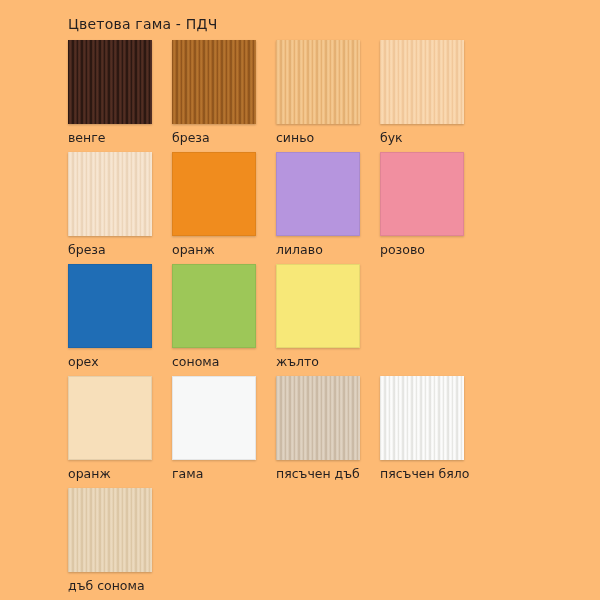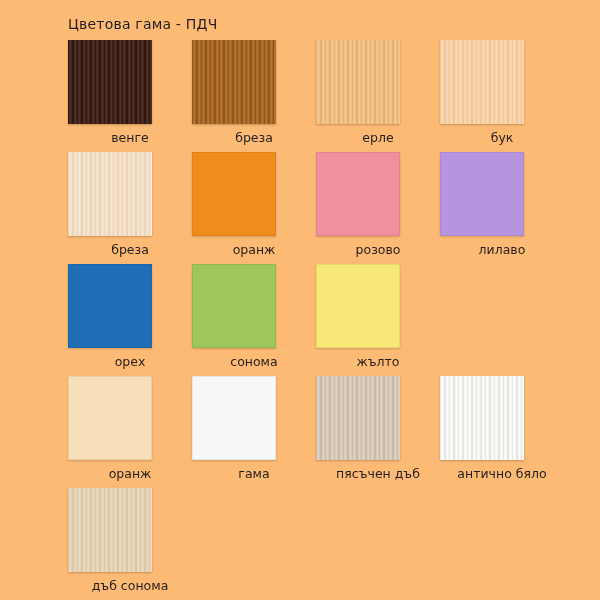--- a/index.html
+++ b/index.html
@@ -32,23 +32,22 @@
     position: absolute;
     left: 68px;
     top: 40px;
     width: 520px;
   }
   .row {
     display: flex;
     height: 112px;
   }
   .cell {
-    width: 124px;
+    width: 104px;
     position: relative;
-    text-align: center;
   }
   .swatch {
     width: 84px;
     height: 84px;
     position: relative;
     overflow: hidden;
     box-shadow: 0 1px 2px rgba(0,0,0,0.22);
   }
   .swatch.bordered {
     box-shadow: 0 1px 2px rgba(0,0,0,0.18), inset 0 0 0 1px rgba(0,0,0,0.07);
@@ -83,47 +82,47 @@
         <div class="cell">
           <div class="swatch" style="background: rgb(160, 95, 33);">
             <div class="grain" style="background: repeating-linear-gradient(90deg, rgb(131, 76, 24) 0px, rgb(160, 95, 33) 1px, rgb(187, 122, 51) 2px, rgb(160, 95, 33) 4px, rgb(131, 76, 24) 5px, rgb(187, 122, 51) 7px, rgb(160, 95, 33) 9px), repeating-linear-gradient(90deg, rgba(0, 0, 0, 0.1) 0px, rgba(0, 0, 0, 0) 3px, rgba(255, 255, 255, 0.1) 6px, rgba(0, 0, 0, 0) 11px, rgba(0, 0, 0, 0.07) 14px, rgba(0, 0, 0, 0) 19px), rgb(160, 95, 33);"></div>
           </div>
           <div class="label">бреза</div>
         </div>
         <div class="cell">
           <div class="swatch" style="background: rgb(238, 187, 126);">
             <div class="grain" style="background: repeating-linear-gradient(90deg, rgb(221, 167, 104) 0px, rgb(238, 187, 126) 1px, rgb(246, 205, 151) 2px, rgb(238, 187, 126) 4px, rgb(221, 167, 104) 5px, rgb(246, 205, 151) 7px, rgb(238, 187, 126) 9px), repeating-linear-gradient(90deg, rgba(0, 0, 0, 0.1) 0px, rgba(0, 0, 0, 0) 3px, rgba(255, 255, 255, 0.1) 6px, rgba(0, 0, 0, 0) 11px, rgba(0, 0, 0, 0.07) 14px, rgba(0, 0, 0, 0) 19px), rgb(238, 187, 126);"></div>
           </div>
-          <div class="label">ерле</div>
+          <div class="label">синьо</div>
         </div>
         <div class="cell">
           <div class="swatch" style="background: rgb(246, 207, 163);">
             <div class="grain" style="background: repeating-linear-gradient(90deg, rgb(236, 192, 145) 0px, rgb(246, 207, 163) 1px, rgb(251, 220, 182) 2px, rgb(246, 207, 163) 4px, rgb(236, 192, 145) 5px, rgb(251, 220, 182) 7px, rgb(246, 207, 163) 9px), repeating-linear-gradient(90deg, rgba(0, 0, 0, 0.1) 0px, rgba(0, 0, 0, 0) 3px, rgba(255, 255, 255, 0.1) 6px, rgba(0, 0, 0, 0) 11px, rgba(0, 0, 0, 0.07) 14px, rgba(0, 0, 0, 0) 19px), rgb(246, 207, 163);"></div>
           </div>
           <div class="label">бук</div>
         </div>
       </div>
       <div class="row">
         <div class="cell">
           <div class="swatch" style="background: rgb(242, 221, 196);">
             <div class="grain" style="background: repeating-linear-gradient(90deg, rgb(230, 205, 176) 0px, rgb(242, 221, 196) 1px, rgb(248, 232, 213) 2px, rgb(242, 221, 196) 4px, rgb(230, 205, 176) 5px, rgb(248, 232, 213) 7px, rgb(242, 221, 196) 9px), repeating-linear-gradient(90deg, rgba(0, 0, 0, 0.1) 0px, rgba(0, 0, 0, 0) 3px, rgba(255, 255, 255, 0.1) 6px, rgba(0, 0, 0, 0) 11px, rgba(0, 0, 0, 0.07) 14px, rgba(0, 0, 0, 0) 19px), rgb(242, 221, 196);"></div>
           </div>
           <div class="label">бреза</div>
         </div>
         <div class="cell">
           <div class="swatch bordered" style="background: rgb(240, 140, 30);"></div>
           <div class="label">оранж</div>
         </div>
         <div class="cell">
+          <div class="swatch bordered" style="background: rgb(182, 149, 222);"></div>
+          <div class="label">лилаво</div>
+        </div>
+        <div class="cell">
           <div class="swatch bordered" style="background: rgb(241, 143, 160);"></div>
           <div class="label">розово</div>
-        </div>
-        <div class="cell">
-          <div class="swatch bordered" style="background: rgb(182, 149, 222);"></div>
-          <div class="label">лилаво</div>
         </div>
       </div>
       <div class="row">
         <div class="cell">
           <div class="swatch bordered" style="background: rgb(31, 109, 181);"></div>
           <div class="label">орех</div>
         </div>
         <div class="cell">
           <div class="swatch bordered" style="background: rgb(157, 199, 88);"></div>
           <div class="label">сонома</div>
@@ -145,21 +144,21 @@
         <div class="cell">
           <div class="swatch" style="background: rgb(212, 197, 178);">
             <div class="grain" style="background: repeating-linear-gradient(90deg, rgb(194, 176, 154) 0px, rgb(212, 197, 178) 1px, rgb(227, 215, 199) 2px, rgb(212, 197, 178) 4px, rgb(194, 176, 154) 5px, rgb(227, 215, 199) 7px, rgb(212, 197, 178) 9px), repeating-linear-gradient(90deg, rgba(0, 0, 0, 0.1) 0px, rgba(0, 0, 0, 0) 3px, rgba(255, 255, 255, 0.1) 6px, rgba(0, 0, 0, 0) 11px, rgba(0, 0, 0, 0.07) 14px, rgba(0, 0, 0, 0) 19px), repeating-linear-gradient(90deg, rgba(0, 0, 0, 0.05) 0px, rgba(0, 0, 0, 0) 22px, rgba(0, 0, 0, 0.08) 30px, rgba(0, 0, 0, 0) 45px), rgb(212, 197, 178);"></div>
           </div>
           <div class="label">пясъчен дъб</div>
         </div>
         <div class="cell">
           <div class="swatch" style="background: rgb(242, 242, 240);">
             <div class="grain" style="background: repeating-linear-gradient(90deg, rgb(220, 220, 216) 0px, rgb(242, 242, 240) 1px, rgb(255, 255, 255) 2px, rgb(242, 242, 240) 4px, rgb(220, 220, 216) 5px, rgb(255, 255, 255) 7px, rgb(242, 242, 240) 9px), repeating-linear-gradient(90deg, rgba(0, 0, 0, 0.1) 0px, rgba(0, 0, 0, 0) 3px, rgba(255, 255, 255, 0.1) 6px, rgba(0, 0, 0, 0) 11px, rgba(0, 0, 0, 0.07) 14px, rgba(0, 0, 0, 0) 19px), repeating-linear-gradient(90deg, rgba(0, 0, 0, 0.05) 0px, rgba(0, 0, 0, 0) 22px, rgba(0, 0, 0, 0.08) 30px, rgba(0, 0, 0, 0) 45px), repeating-linear-gradient(0deg, rgba(0, 0, 0, 0.035) 0px, rgba(0, 0, 0, 0) 5px, rgba(0, 0, 0, 0.02) 9px, rgba(0, 0, 0, 0) 16px), rgb(242, 242, 240);"></div>
           </div>
-          <div class="label">антично бяло</div>
+          <div class="label">пясъчен бяло</div>
         </div>
       </div>
       <div class="row">
         <div class="cell">
           <div class="swatch" style="background: rgb(227, 207, 176);">
             <div class="grain" style="background: repeating-linear-gradient(90deg, rgb(214, 191, 156) 0px, rgb(227, 207, 176) 1px, rgb(238, 221, 195) 2px, rgb(227, 207, 176) 4px, rgb(214, 191, 156) 5px, rgb(238, 221, 195) 7px, rgb(227, 207, 176) 9px), repeating-linear-gradient(90deg, rgba(0, 0, 0, 0.1) 0px, rgba(0, 0, 0, 0) 3px, rgba(255, 255, 255, 0.1) 6px, rgba(0, 0, 0, 0) 11px, rgba(0, 0, 0, 0.07) 14px, rgba(0, 0, 0, 0) 19px), repeating-linear-gradient(90deg, rgba(0, 0, 0, 0.05) 0px, rgba(0, 0, 0, 0) 22px, rgba(0, 0, 0, 0.08) 30px, rgba(0, 0, 0, 0) 45px), rgb(227, 207, 176);"></div>
           </div>
           <div class="label">дъб сонома</div>
         </div>
         <div class="cell empty"></div>

